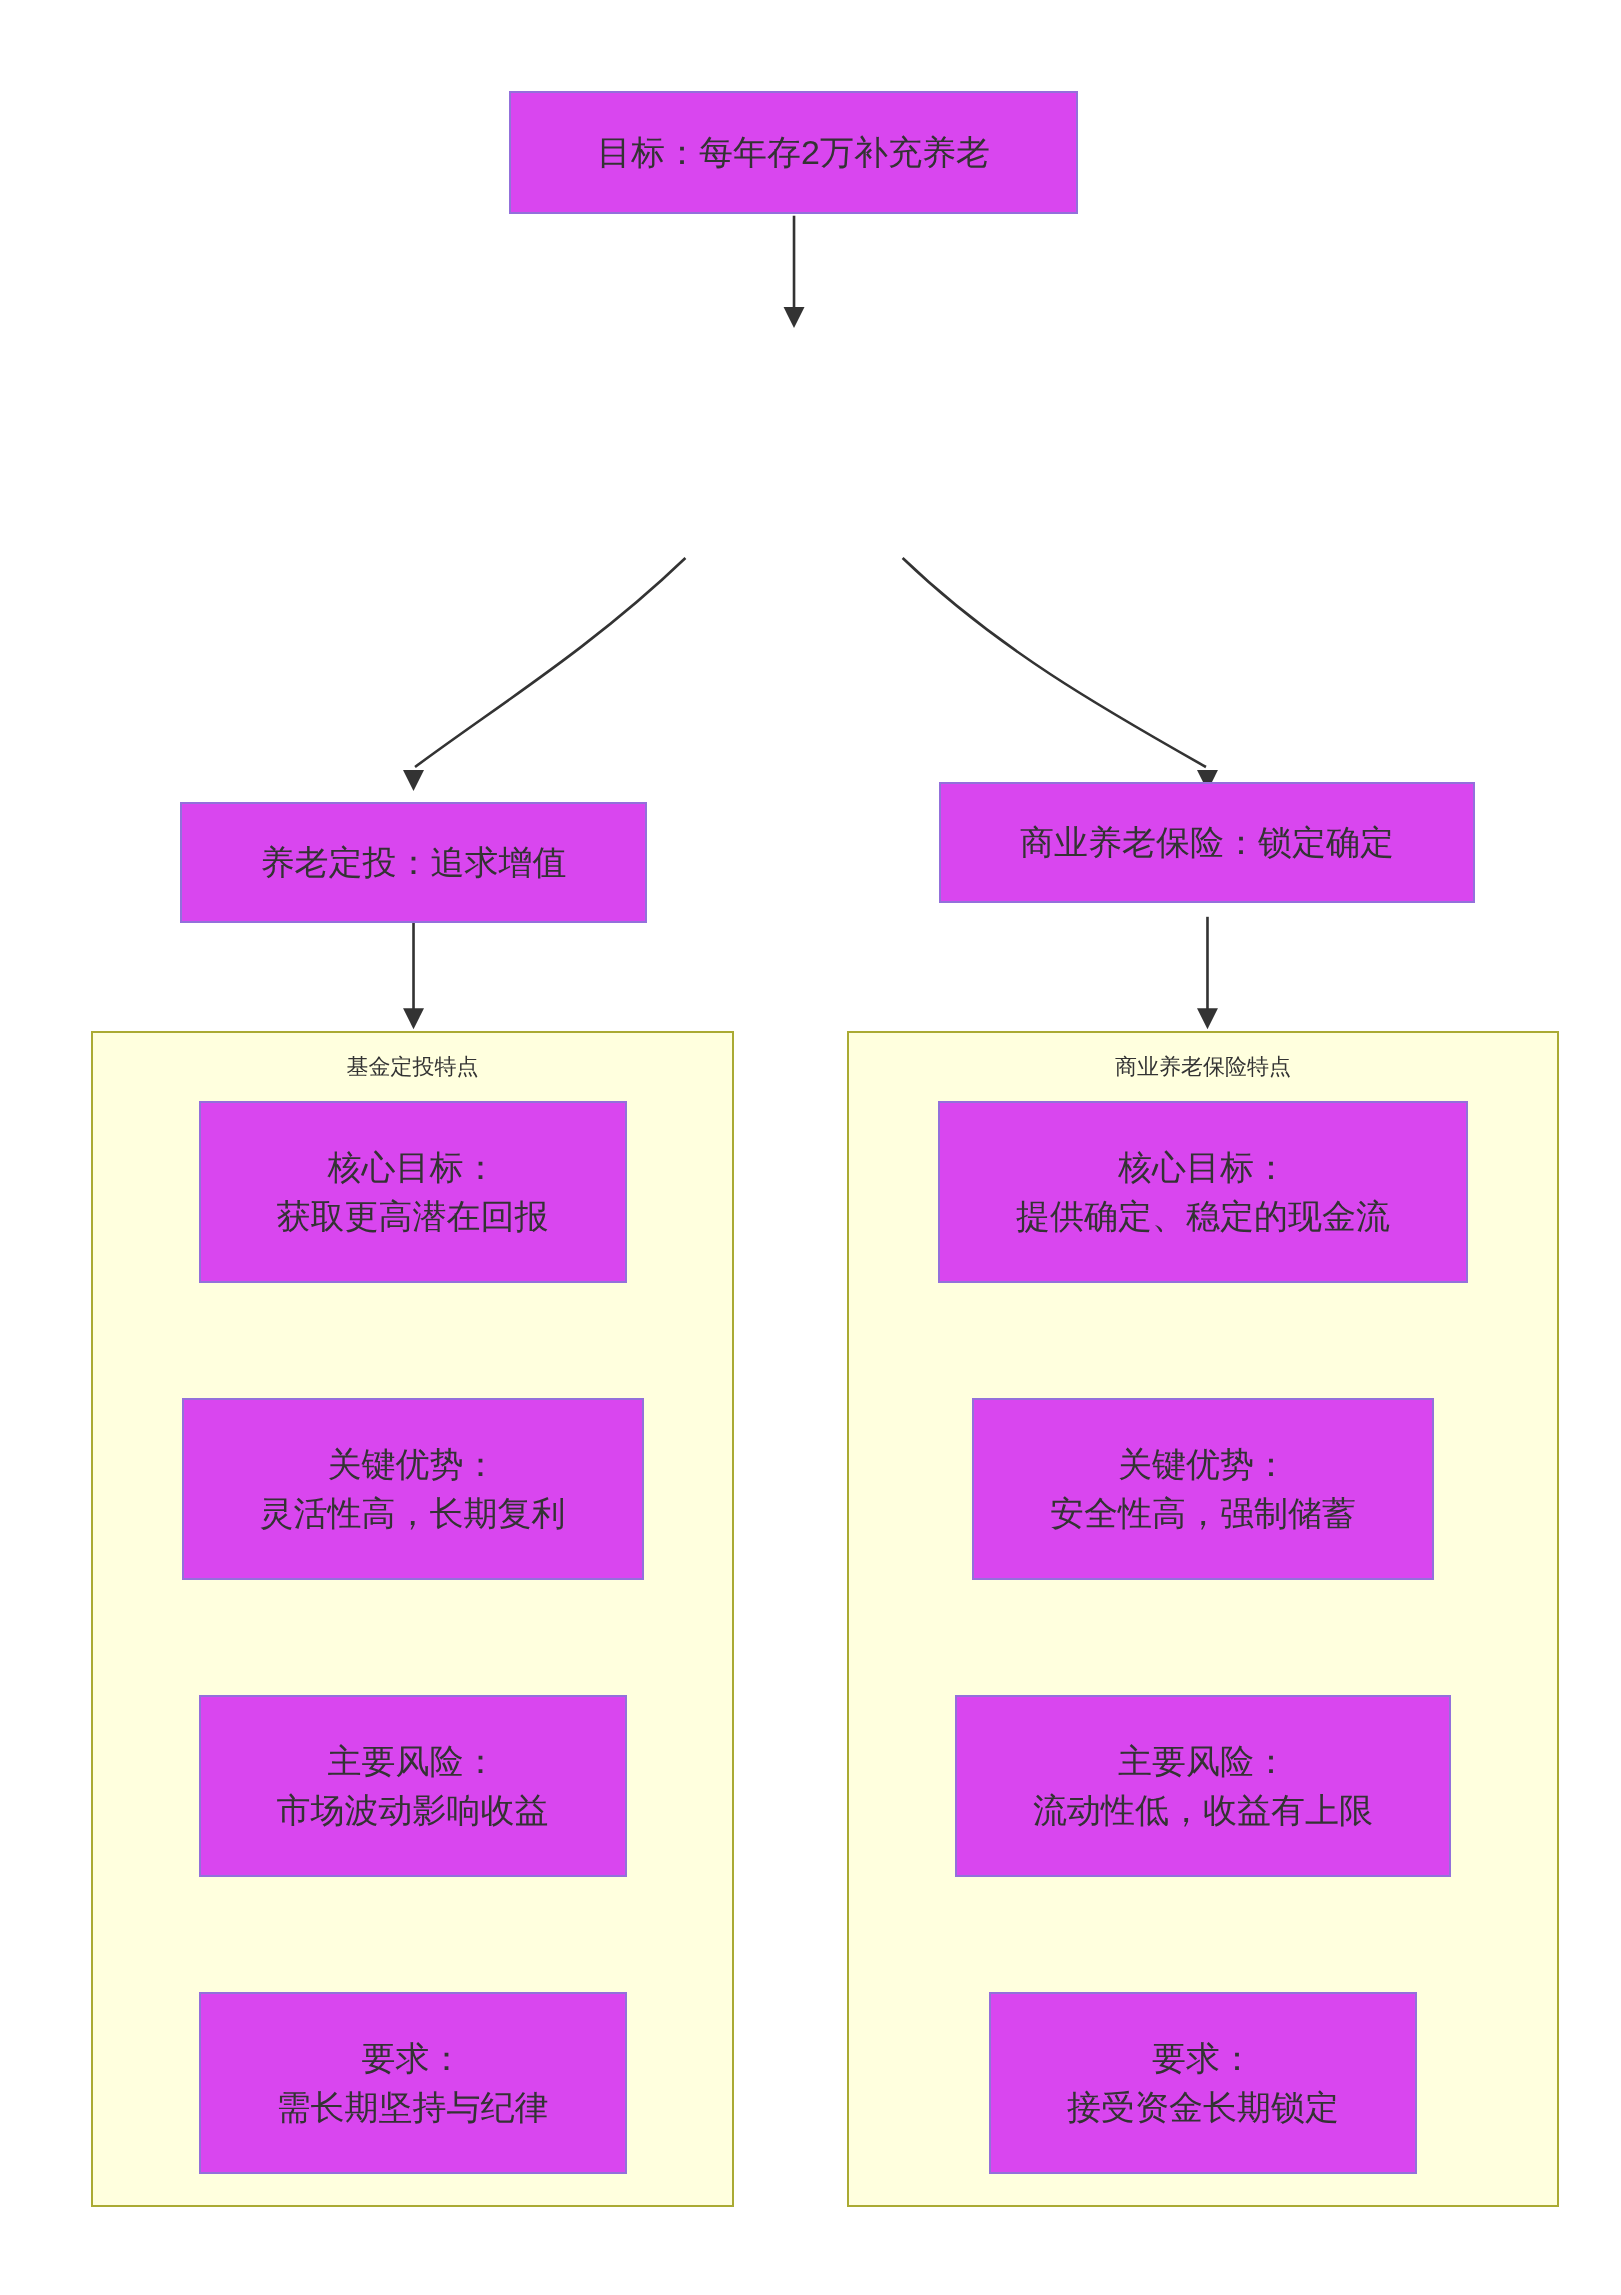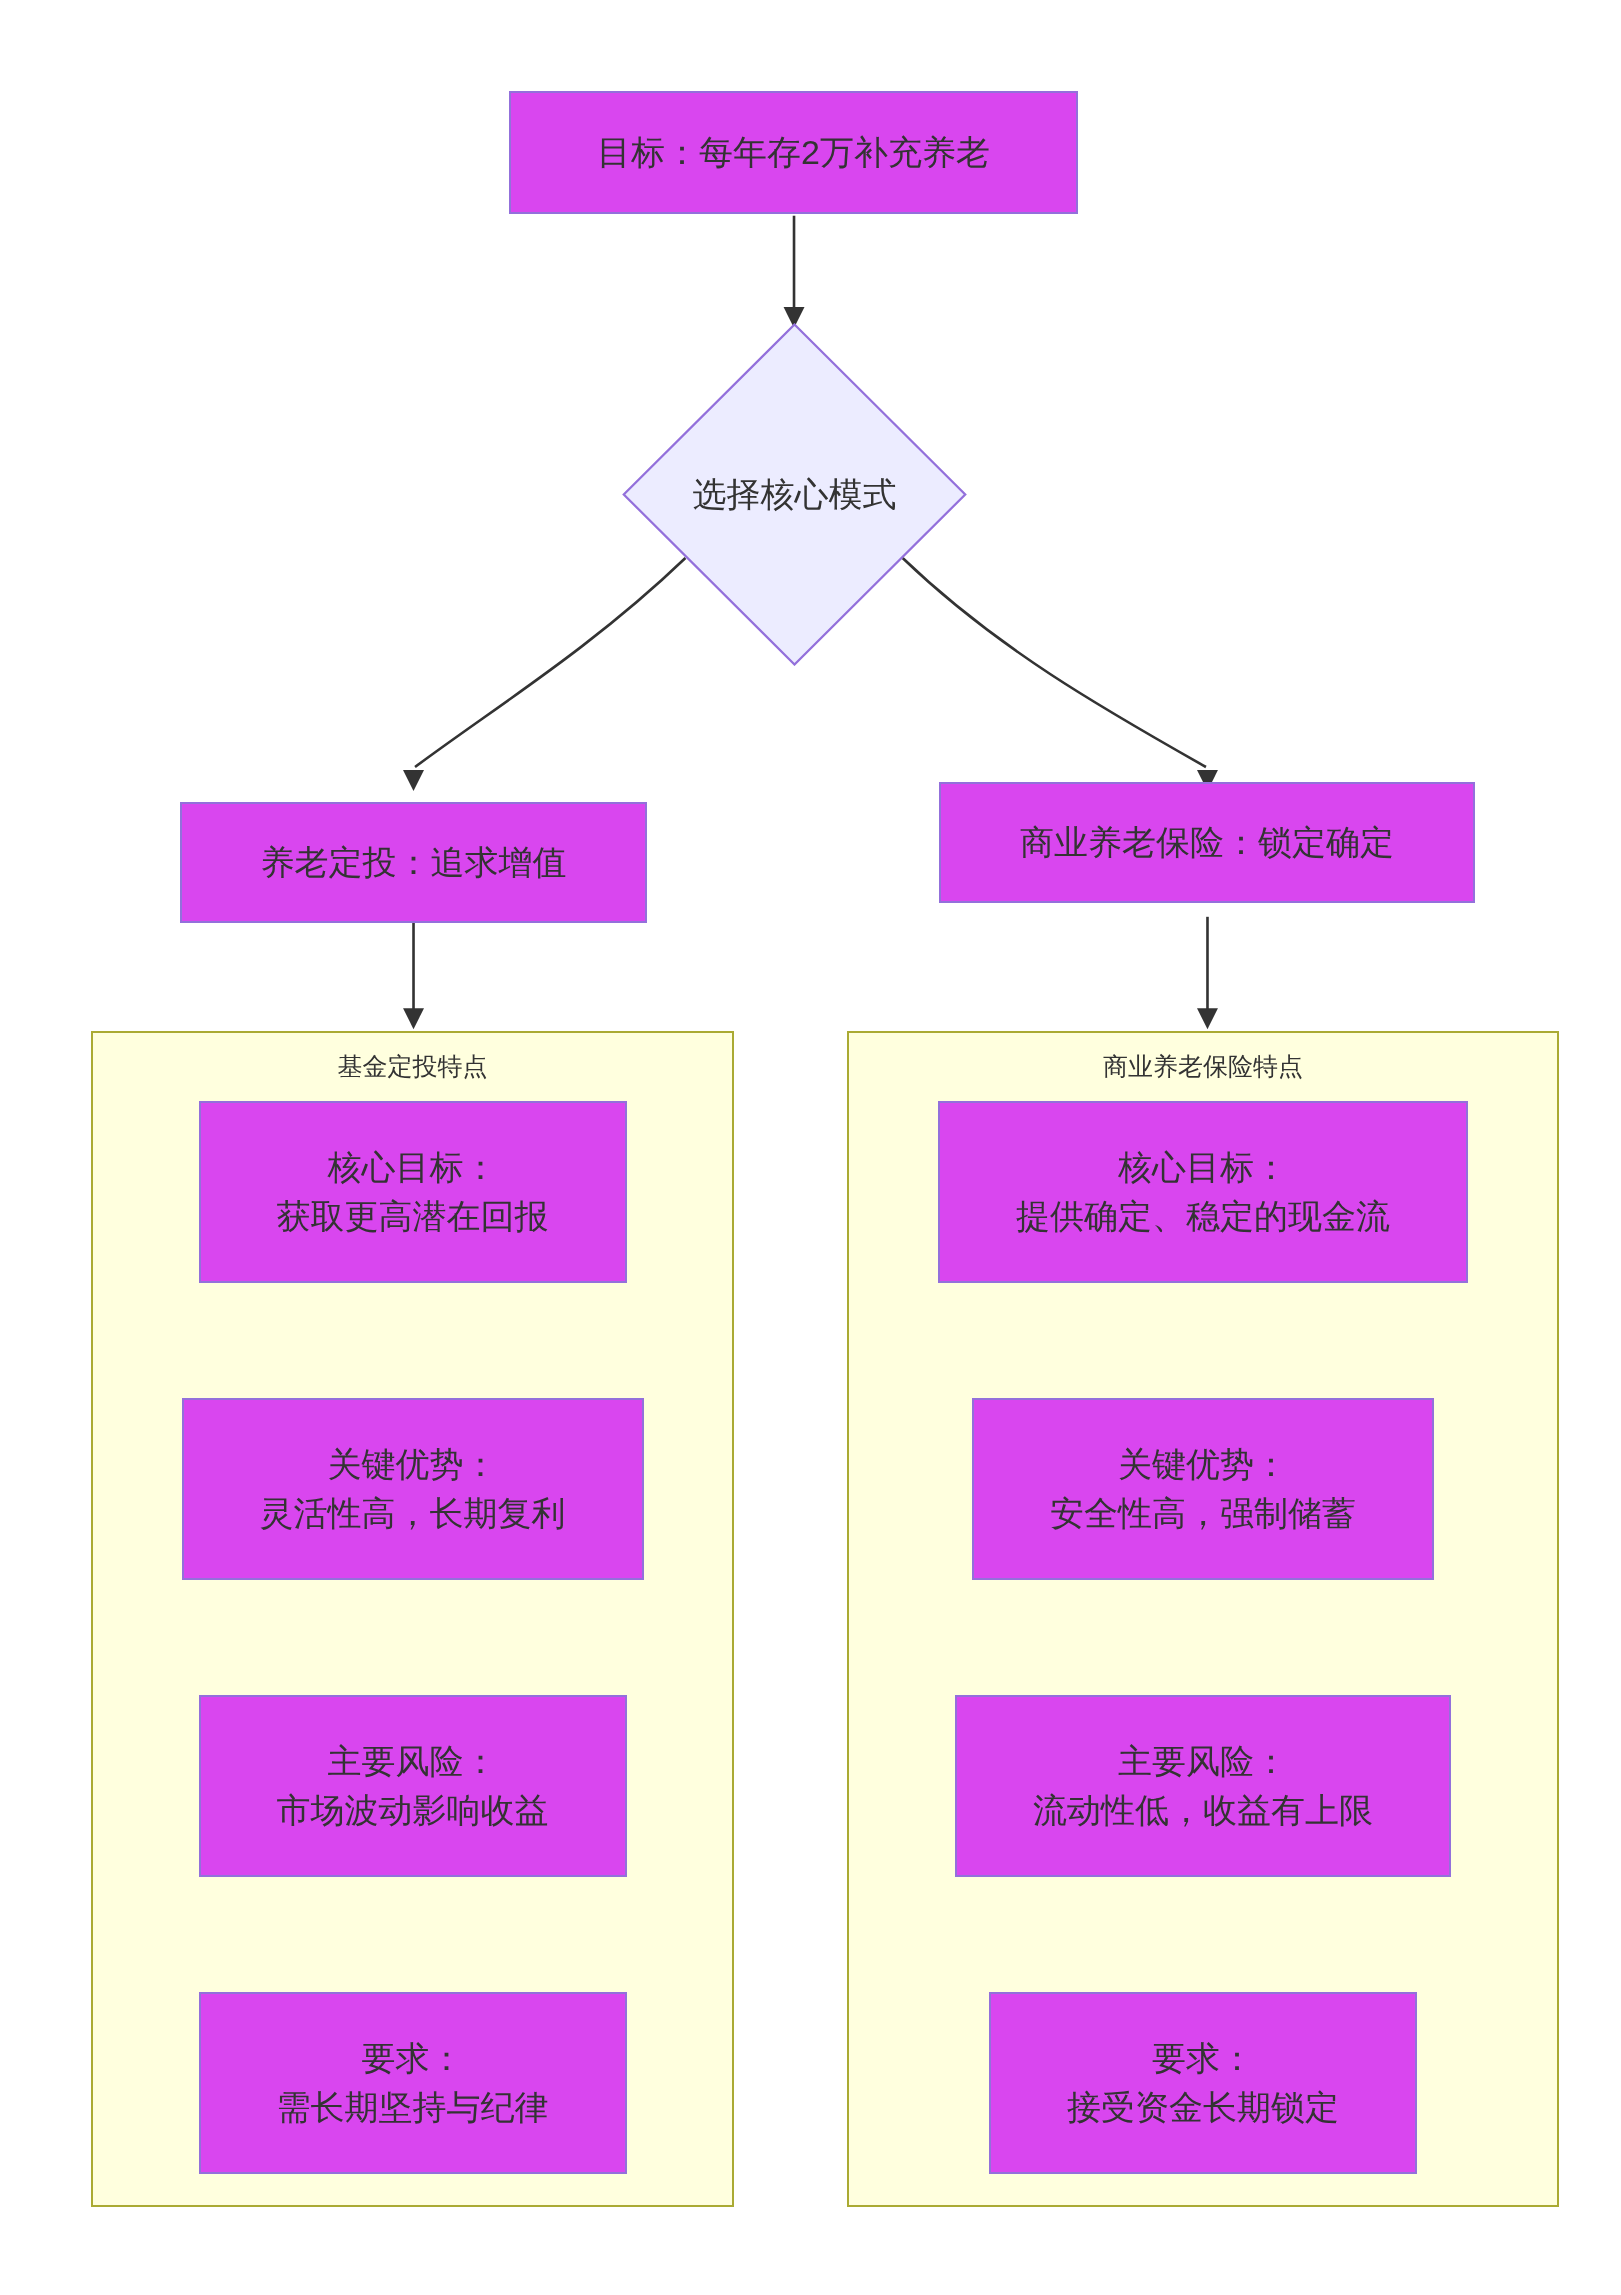--- a/index.html
+++ b/index.html
@@ -38,21 +38,21 @@
     position:absolute;
     background:#FFFFDE;
     border:2.2px solid #AAAA33;
     box-sizing:border-box;
     display:flex;flex-direction:column;align-items:center;
   }
   .container.left-c{left:91px;top:1031px;width:643px;height:1176px;}
   .container.right-c{left:847px;top:1031px;width:712px;height:1176px;}
   .container-title{
     margin-top:10.5px;height:45px;line-height:45px;
-    font-size:25px;color:#333333;text-align:center;
+    font-size:22px;color:#333333;text-align:center;
   }
   .inner-boxes{
     margin-top:12px;
     display:flex;flex-direction:column;align-items:center;gap:115px;
   }
   .inner{
     padding:40px 76px;
     width:fit-content;
   }
   .inner span{display:block;white-space:nowrap;}
@@ -76,26 +76,20 @@
       <polygon points="1598,1028 1626,1028 1612,1056"></polygon>
       <polygon points="538,1346 566,1346 552,1374"></polygon>
       <polygon points="1598,1346 1626,1346 1612,1374"></polygon>
     </g>
   </svg>
 
   <div class="node goal">
     <span>目标：每年存2万补充养老</span>
   </div>
 
-  <div class="diamond-wrap">
-    <svg viewBox="0 0 460 458">
-      <polygon points="230,2 458,229 230,456 2,229" fill="#ECECFF" stroke="#9370DB" stroke-width="3"></polygon>
-    </svg>
-    <div class="diamond-label">选择核心模式</div>
-  </div>
 
   <div class="node branch-left">
     <span>养老定投：追求增值</span>
   </div>
 
   <div class="node branch-right">
     <span>商业养老保险：锁定确定</span>
   </div>
 
   <section class="container left-c">

